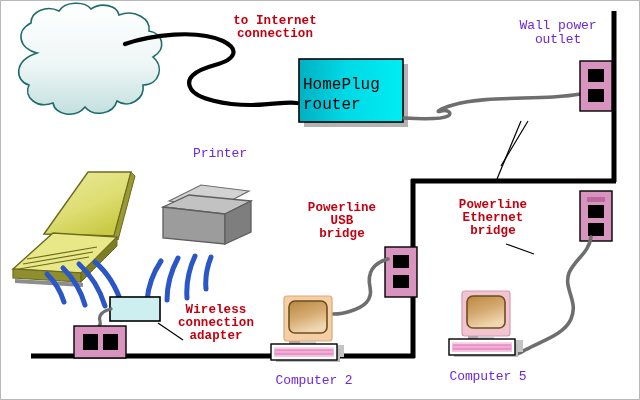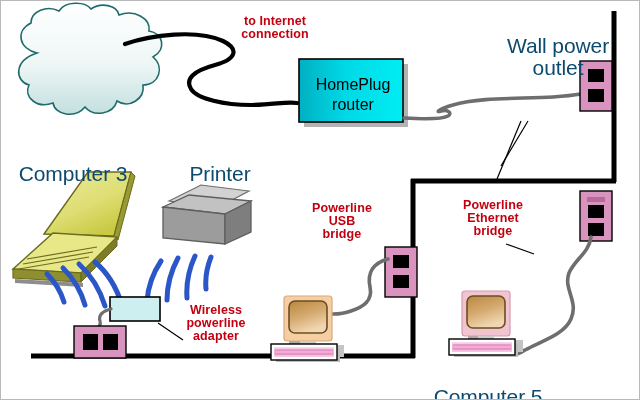--- a/index.html
+++ b/index.html
@@ -22,42 +22,42 @@
     left:0; top:0;
     width:640px; height:400px;
   }
 
   
   .lbl{
     position:absolute;
     white-space:pre;
     line-height:1.05;
     text-align:center;
+    font-family:Liberation Mono, monospace;
   }
   .lbl-black{
-    color:#0c4a6e;
-    font-size:21px;
+    color:#6d28d9;
+    font-size:13px;
     font-weight:400;
     letter-spacing:-0.1px;
-    margin-top:16px;
   }
   .lbl-red{
     color:#c20010;
     font-size:12.5px;
     font-weight:bold;
     letter-spacing:0.1px;
   }
   .lbl-cloud{
     color:#000000;
     font-size:17px;
   }
   .lbl-router{
     color:#000000;
     font-size:16px;
-    text-align:center;
+    text-align:left;
     line-height:1.28;
   }
 
   #t-internet{ left:30px;  top:46px;  width:110px; }
   #t-tointernet{ left:215px; top:14px; width:118px; }
   #t-wall{ left:492px; top:18px; width:130px; }
   #t-comp3{ left:14px;  top:146px; width:116px; }
   #t-printer{ left:173px; top:146px; width:92px; }
   #t-usb{ left:295px; top:201px; width:92px; }
   #t-eth{ left:440px; top:198px; width:104px; }
@@ -280,32 +280,32 @@
 
   <div class="lbl lbl-red" id="t-tointernet">to Internet
 connection</div>
 
   <div class="lbl lbl-black" id="t-wall">Wall power
 outlet</div>
 
   <div class="lbl lbl-router" id="t-router">HomePlug
 router</div>
 
-  <div class="lbl lbl-black" id="t-comp3">Computer 3</div>
 
   <div class="lbl lbl-black" id="t-printer">Printer</div>
 
   <div class="lbl lbl-red" id="t-usb">Powerline
 USB
 bridge</div>
 
   <div class="lbl lbl-red" id="t-eth">Powerline
 Ethernet
 bridge</div>
 
   <div class="lbl lbl-red" id="t-wireless">Wireless
-powerline
+connection
 adapter</div>
 
+  <div class="lbl lbl-black" id="t-comp2">Computer 2</div>
 
   <div class="lbl lbl-black" id="t-comp1">Computer 5</div>
 
 </div>
 
 </body></html>

